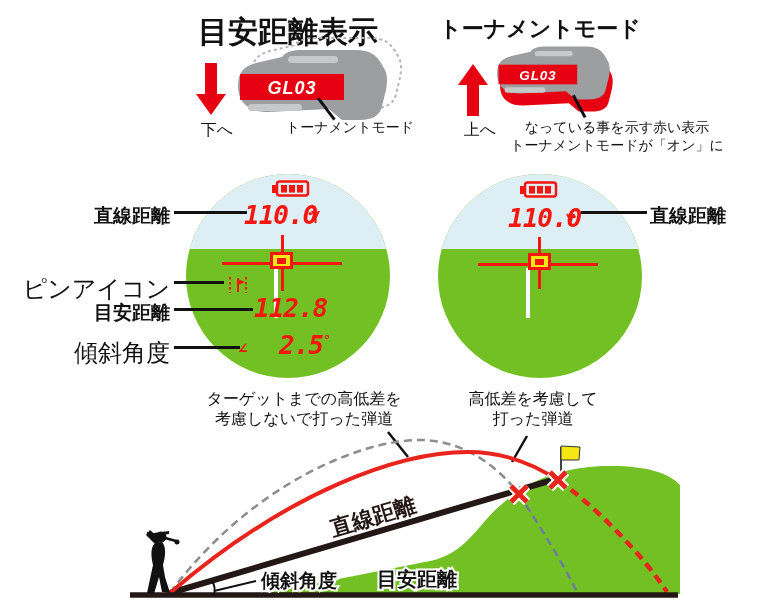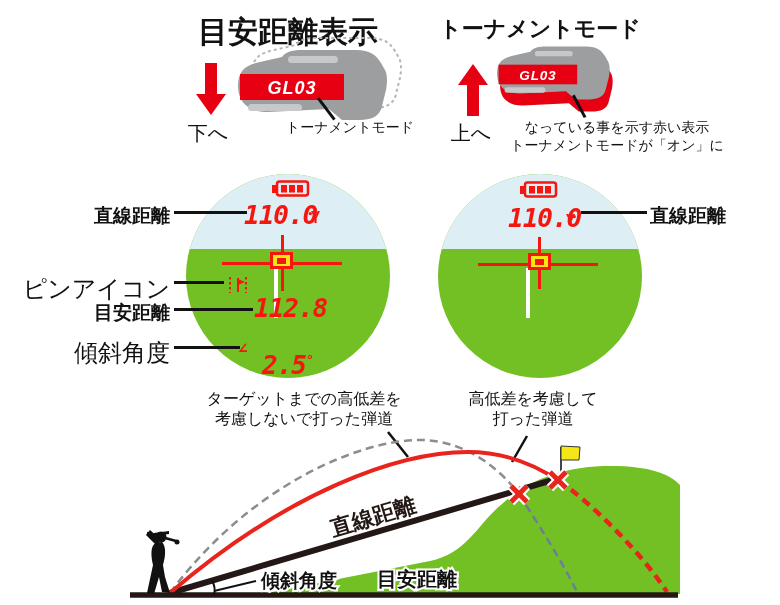--- a/index.html
+++ b/index.html
@@ -5,21 +5,21 @@
   html,body{margin:0;padding:0;background:#fff;}
   *{box-sizing:border-box;}
   .stage{
     position:relative;width:780px;height:605px;background:#fff;overflow:hidden;
     font-family:"Liberation Sans",sans-serif;color:#111;
   }
   svg{overflow:visible;display:block;}
   .abs{position:absolute;}
   .title{font-weight:bold;text-align:center;color:#111;}
   .note{font-size:14px;line-height:1.32;text-align:center;color:#111;}
-  .dirlabel{font-size:20px;text-align:center;color:#111;}
+  .dirlabel{font-size:16px;text-align:right;color:#111;}
   
   .arrow{position:absolute;width:30px;}
   .arrow .stem{position:absolute;left:9px;width:12px;height:31px;background:#e60012;}
   .arrow-down .stem{top:0;}
   .arrow-down .head{position:absolute;top:31px;left:0;width:0;height:0;
     border-left:15px solid transparent;border-right:15px solid transparent;border-top:21px solid #e60012;}
   .arrow-up .stem{top:21px;}
   .arrow-up .head{position:absolute;top:0;left:0;width:0;height:0;
     border-left:15px solid transparent;border-right:15px solid transparent;border-bottom:21px solid #e60012;}
   .pointer{position:absolute;width:3px;background:#111;transform-origin:top left;}
@@ -111,21 +111,21 @@
       </div>
 
     <svg class="abs" style="left:40px;top:100px;" width="24" height="22" viewBox="0 0 24 22">
       <path d="M4,3 V19" stroke="#f5170f" stroke-width="2" stroke-dasharray="2.5 2.5" fill="none"></path>
       <path d="M20,3 V19" stroke="#f5170f" stroke-width="2" stroke-dasharray="2.5 2.5" fill="none"></path>
       <path d="M12,4 V18" stroke="#f5170f" stroke-width="2"></path>
       <path d="M12,5 L19,8 L12,11 Z" fill="#f5170f"></path>
     </svg>
     <div class="abs seg" style="left:68px;top:121px;">112.8</div>
     <div class="abs seg" style="left:52px;top:167px;font-size:16px;">∠</div>
-    <div class="abs seg" style="left:76px;top:158px;margin-top:20px;"><span>2.5</span><span class="deg">°</span></div>
+    <div class="abs seg" style="left:93px;top:158px;"><span>2.5</span><span class="deg">°</span></div>
   </div>
 
   <div class="callout b" style="left:0;top:203px;width:170px;text-align:right;">直線距離</div>
   <div class="leader" style="left:174px;top:211px;width:73px;"></div>
 
   <div class="callout" style="left:0;top:273px;width:170px;text-align:right;">ピンアイコン</div>
   <div class="leader" style="left:174px;top:281px;width:50px;"></div>
 
   <div class="callout b" style="left:0;top:300px;width:170px;text-align:right;">目安距離</div>
   <div class="leader" style="left:174px;top:308px;width:79px;"></div>

